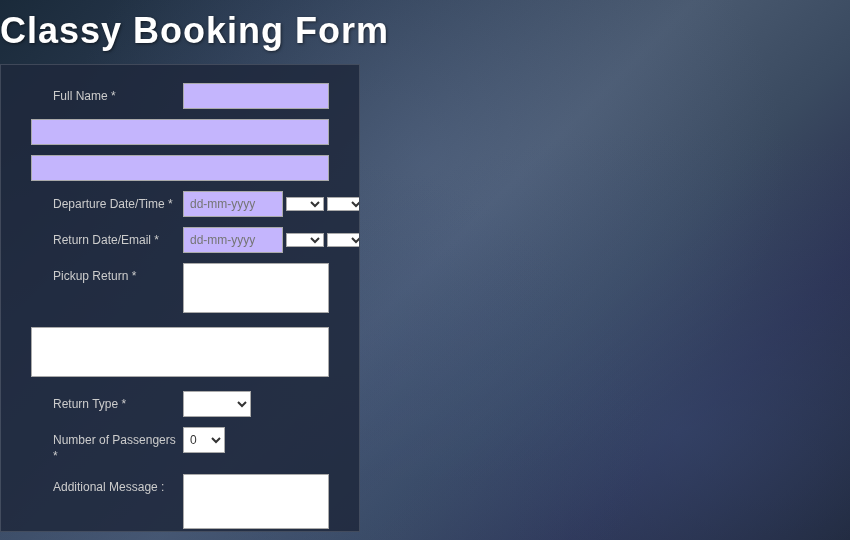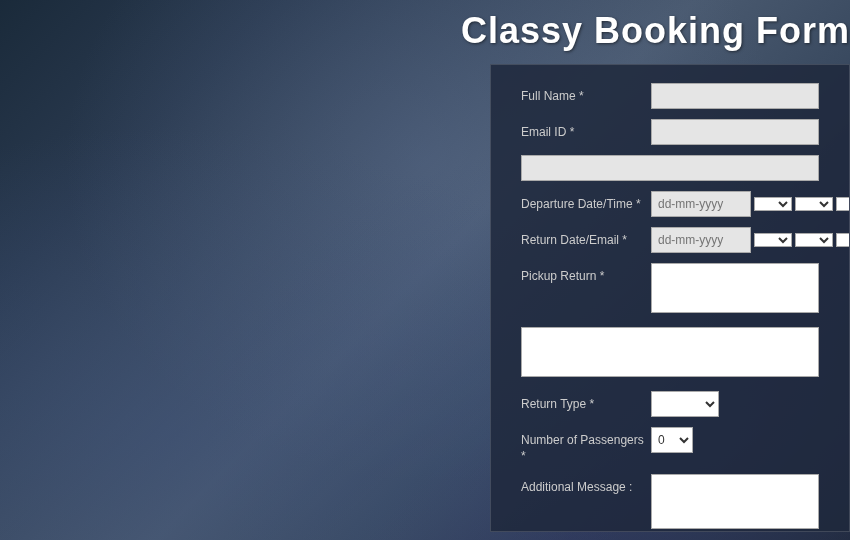--- a/index.html
+++ b/index.html
@@ -39,21 +39,21 @@
         radial-gradient(ellipse at 50% 30%, rgba(100,120,160,0.3) 0%, transparent 60%);
     }
 
     .page {
       position: relative;
       z-index: 1;
       width: 850px;
       height: 540px;
       display: flex;
       flex-direction: column;
-      align-items: flex-end;
+      align-items: flex-start;
       padding-top: 10px;
     }
 
     .title {
       color: #ffffff;
       font-size: 36px;
       font-weight: bold;
       text-shadow: 1px 1px 3px rgba(0,0,0,0.5);
       margin-bottom: 12px;
       letter-spacing: 1px;
@@ -74,31 +74,32 @@
       margin-bottom: 10px;
     }
 
     .form-label {
       color: #cccccc;
       font-size: 12px;
       width: 130px;
       min-width: 130px;
       padding-top: 6px;
       line-height: 1.3;
+      margin-left: 22px;
     }
 
     .form-control {
       flex: 1;
     }
 
     input[type="text"],
     input[type="email"] {
       width: 100%;
       height: 26px;
-      background: #e5e5e5;
+      background: #c4b5fd;
       border: 1px solid #aaa;
       padding: 2px 6px;
       font-size: 12px;
       color: #333;
       outline: none;
     }
 
     .datetime-group {
       display: flex;
       gap: 3px;
@@ -194,21 +195,20 @@
   <div class="form-container">
 
     <div class="form-row">
       <label class="form-label">Full Name *</label>
       <div class="form-control">
         <input type="text" style="">
       </div>
     </div>
 
     <div class="form-row">
-      <label class="form-label">Email ID *</label>
       <div class="form-control">
         <input type="email" style="">
       </div>
     </div>
 
     <div class="form-row">
       <div class="form-control">
         <input type="text" style="">
       </div>
     </div>

